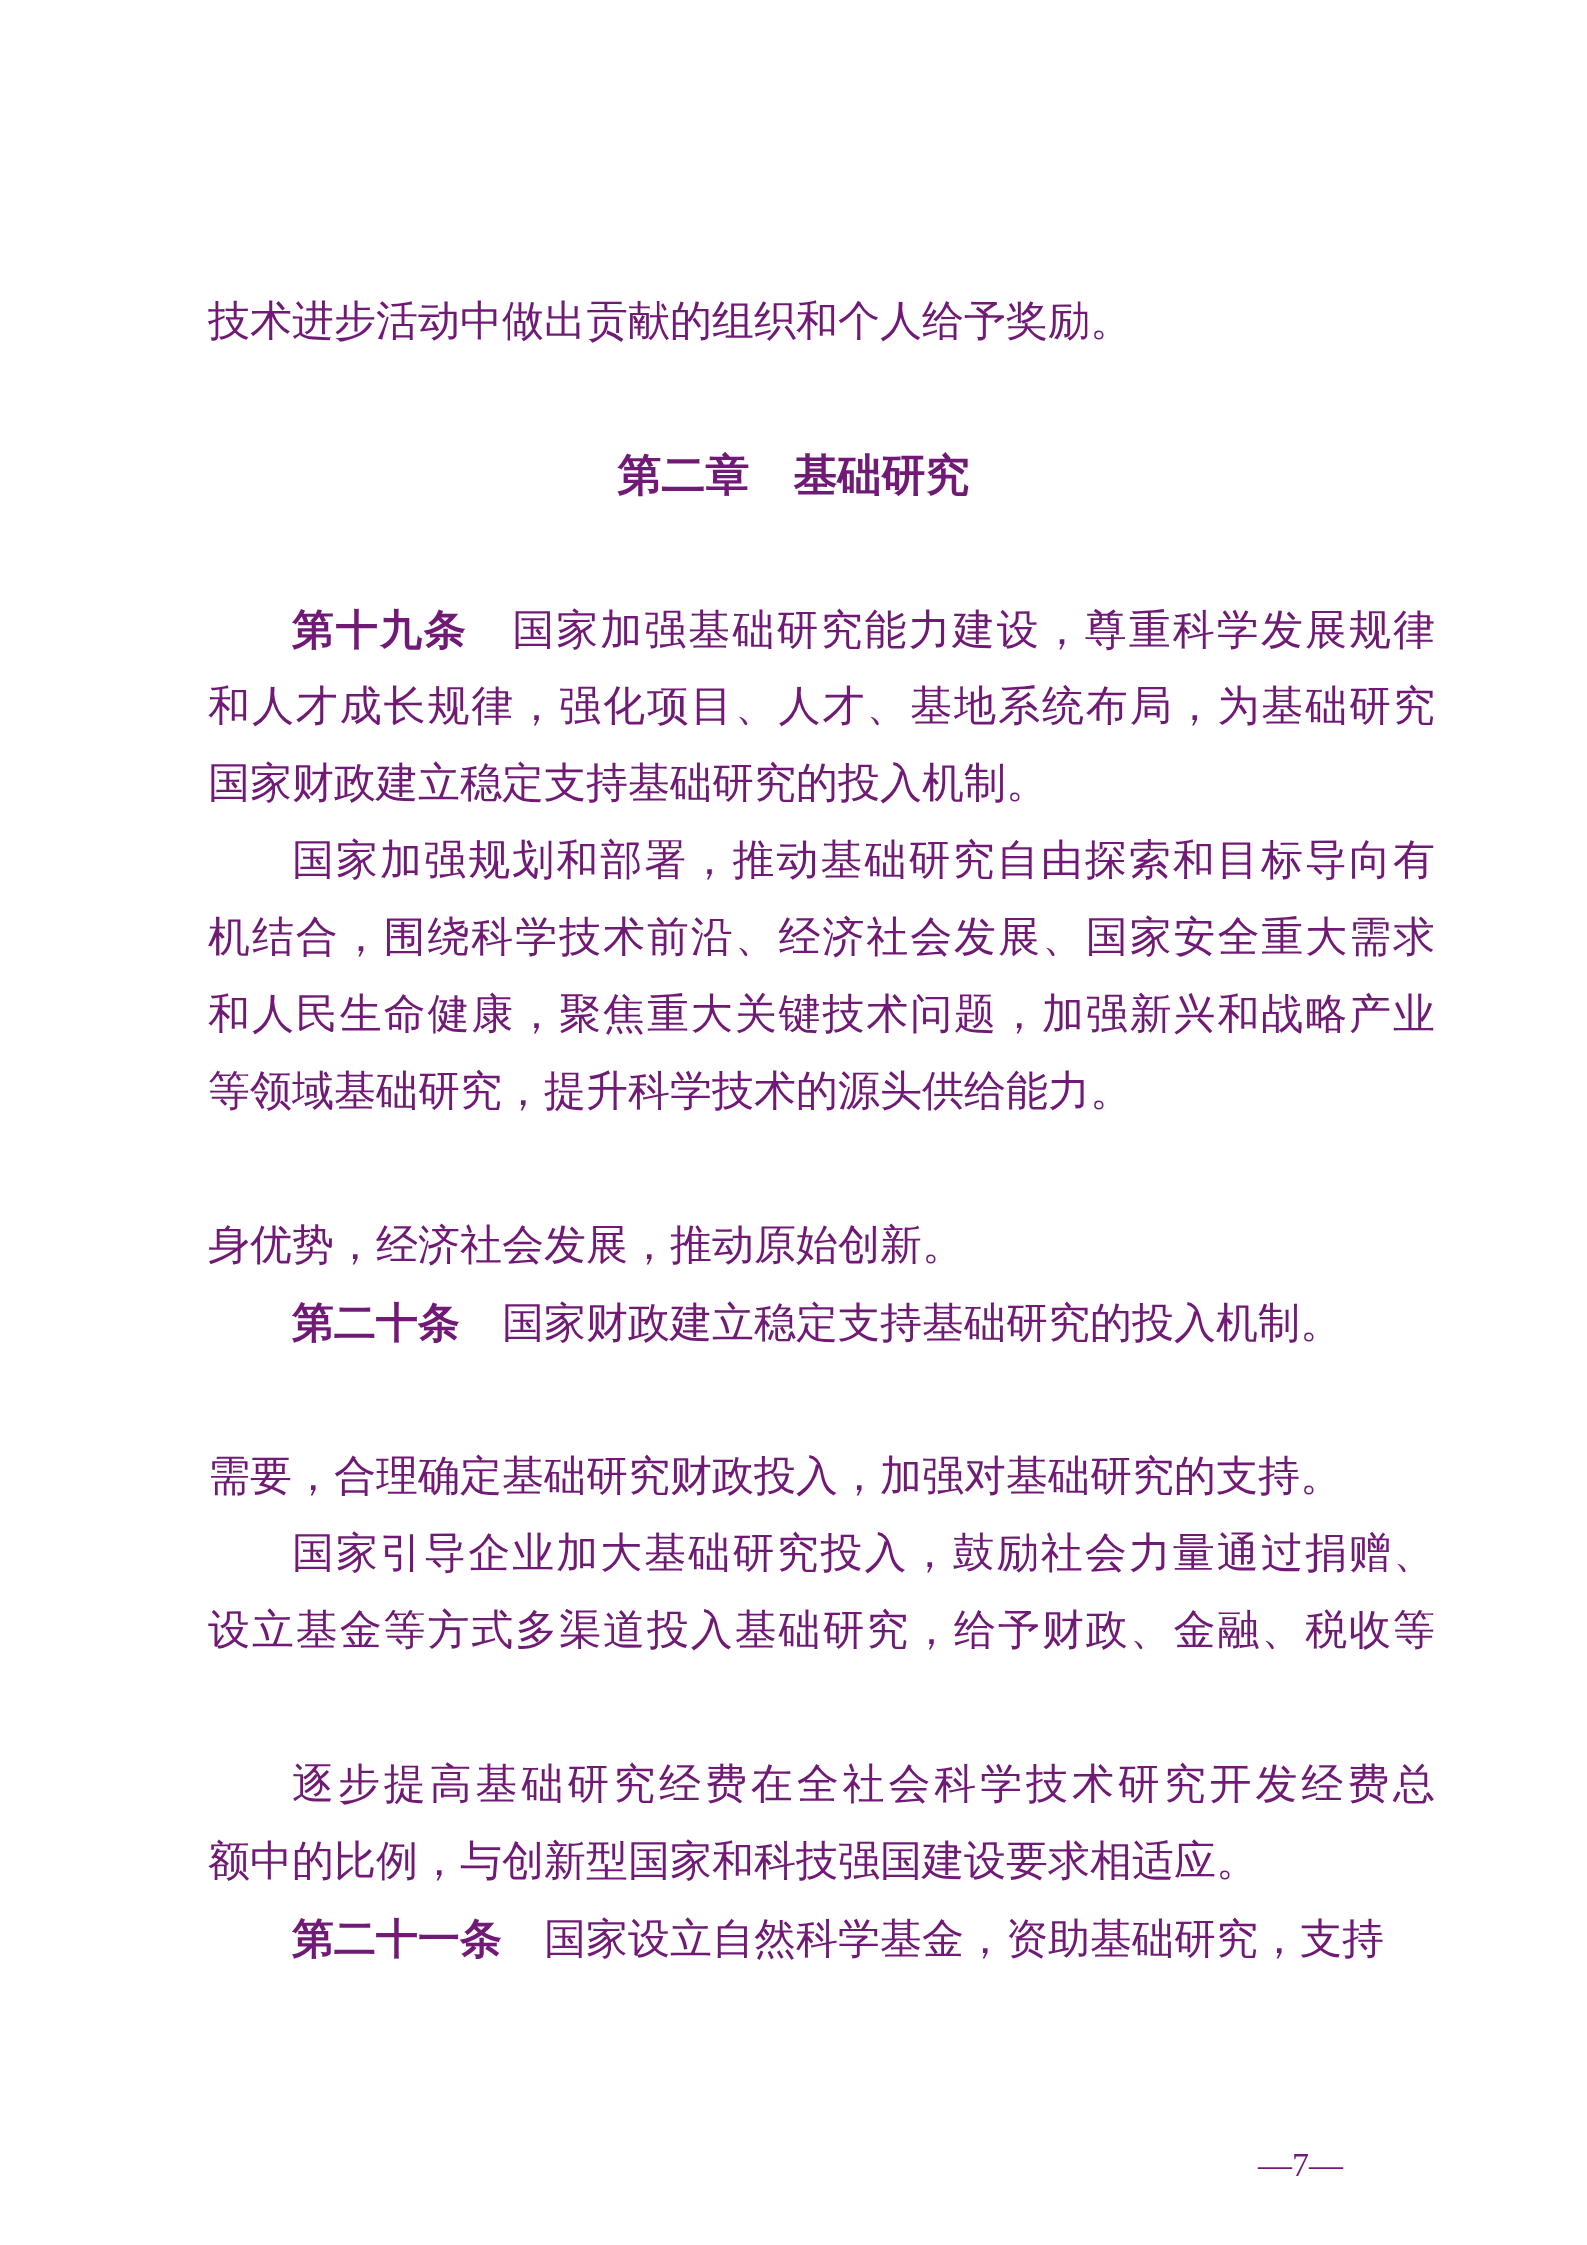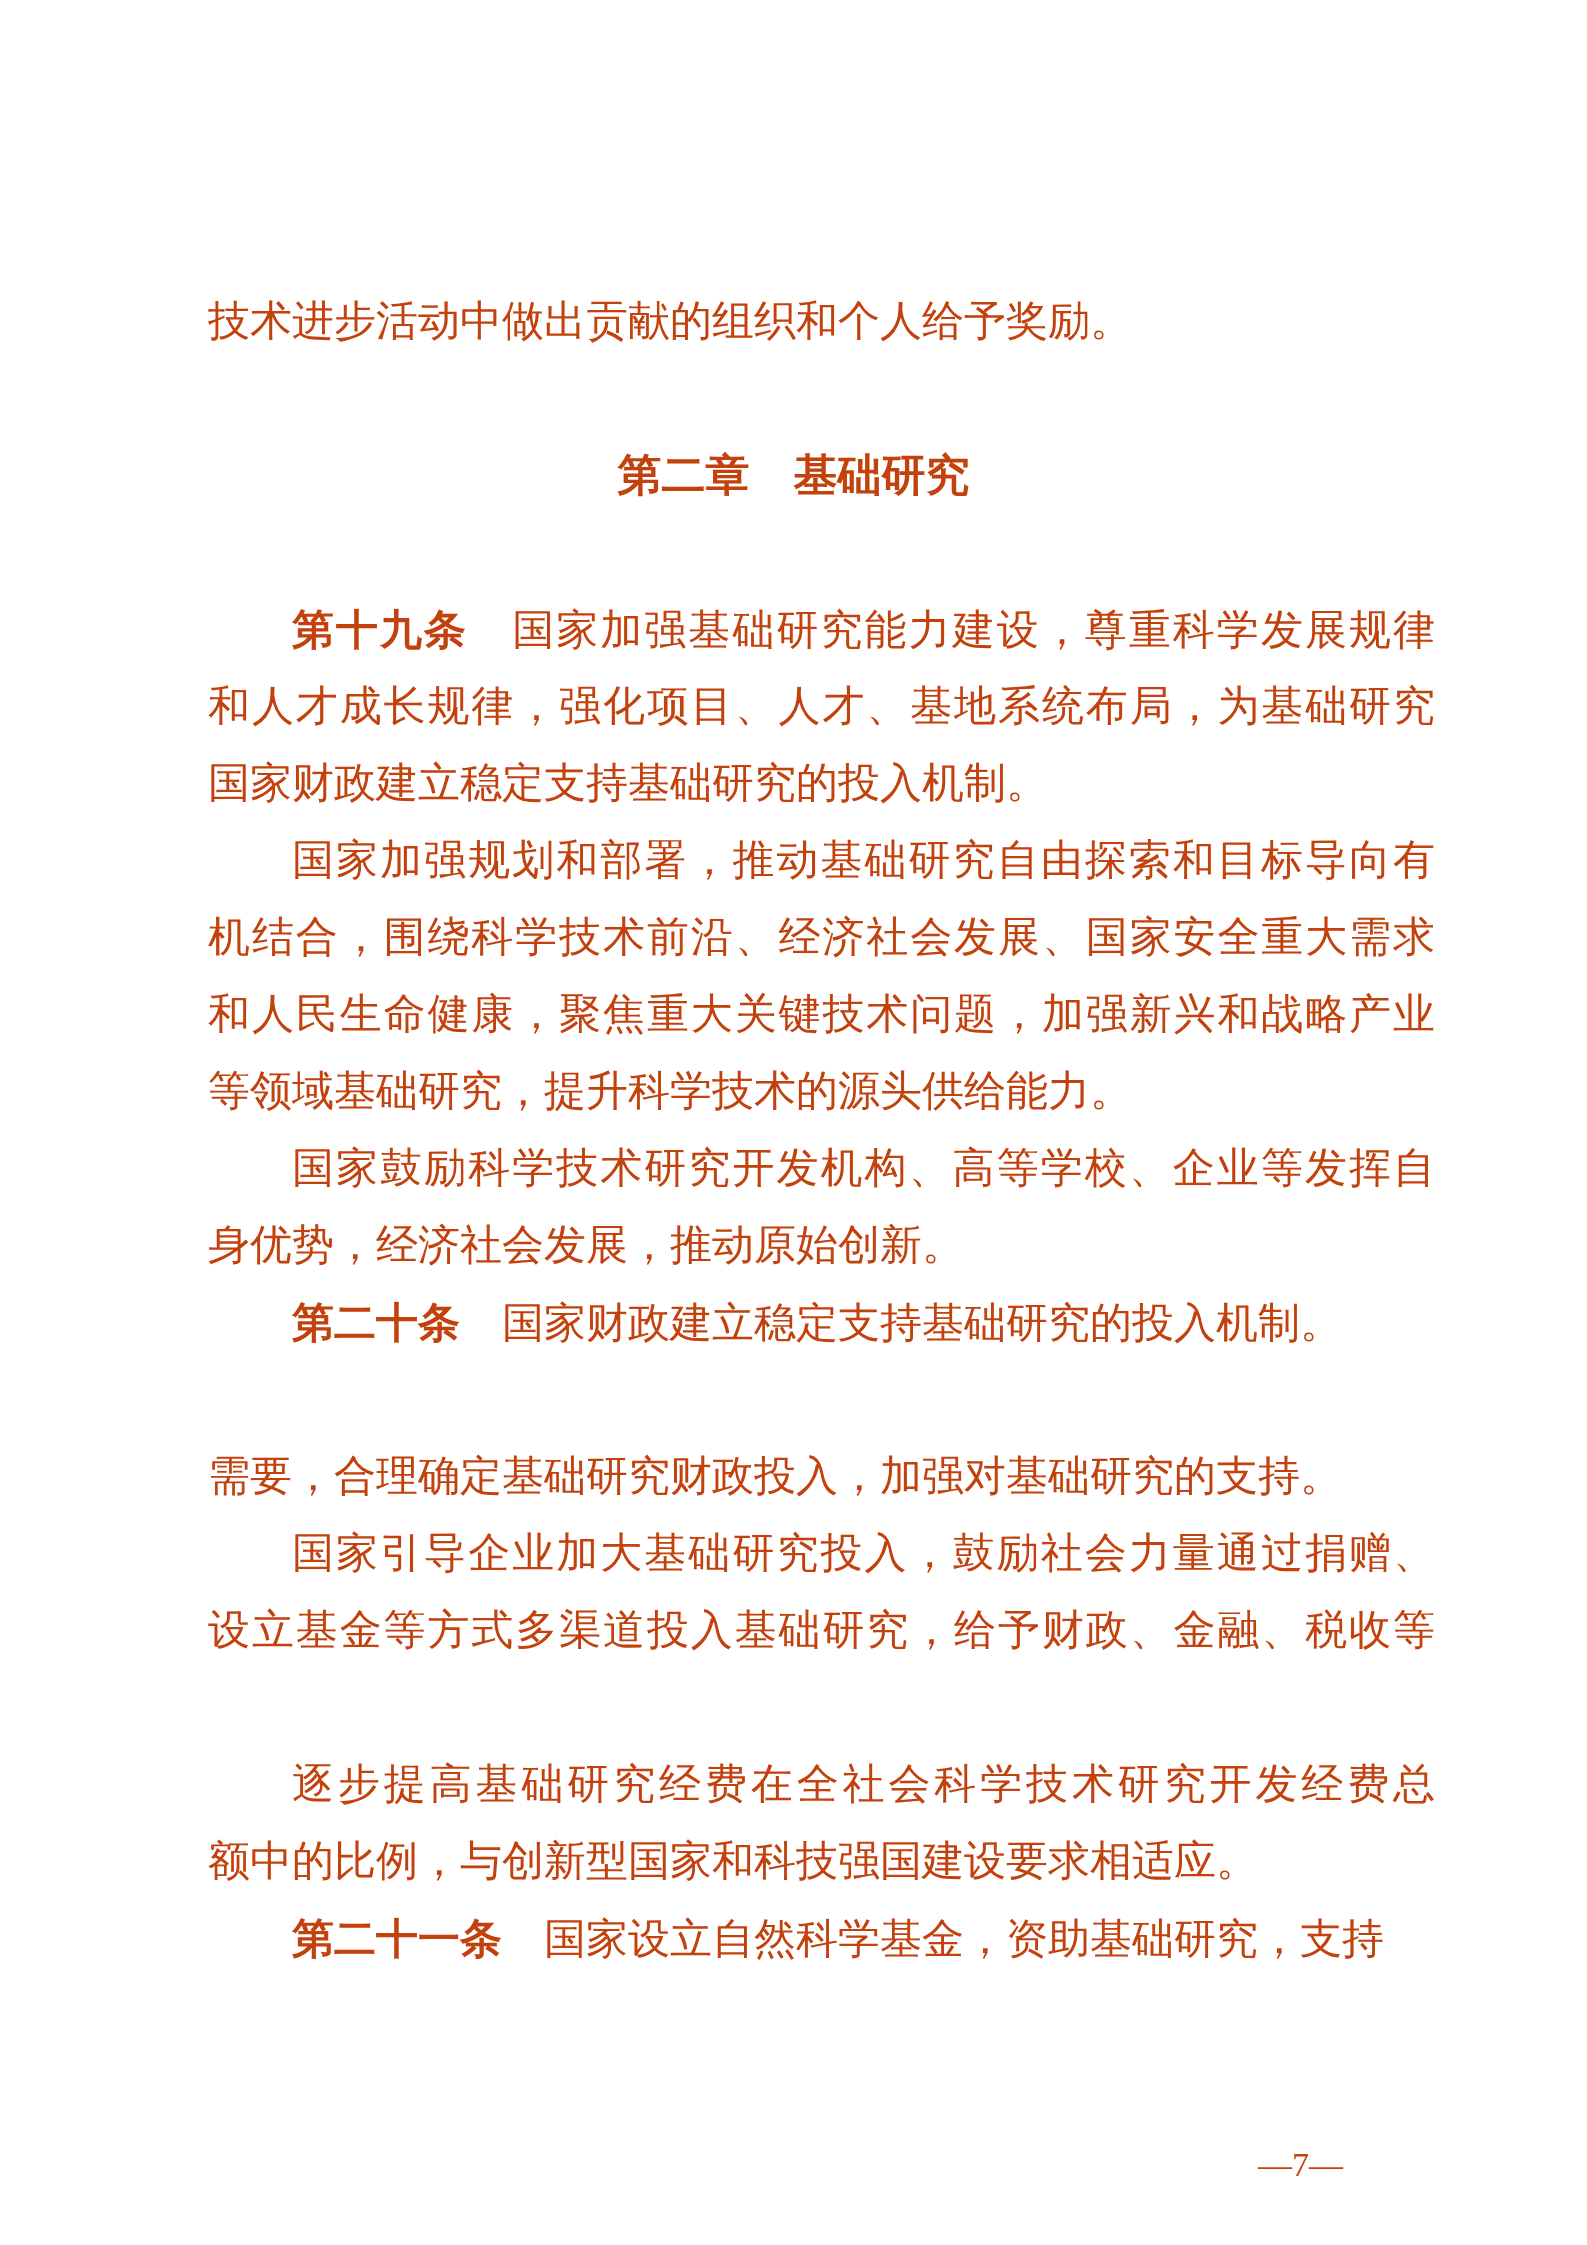--- a/index.html
+++ b/index.html
@@ -7,21 +7,21 @@
     padding: 0;
     background: #ffffff;
   }
   .page {
     position: relative;
     width: 1587px;
     height: 2245px;
     background: #ffffff;
     overflow: hidden;
     font-family: "Liberation Serif", "DejaVu Serif", serif;
-    color: #c2410c;
+    color: #701a75;
   }
   .line {
     position: absolute;
     left: 208px;
     width: 1227px;
     height: 77px;
     line-height: 77px;
     font-size: 42px;
     letter-spacing: 0;
     white-space: nowrap;
@@ -85,23 +85,20 @@
   </div>
   <div class="line justify" style="top:899px">
     <span>机结合，围绕科学技术前沿、经济社会发展、国家安全重大需求</span>
   </div>
   <div class="line justify" style="top:976px">
     <span>和人民生命健康，聚焦重大关键技术问题，加强新兴和战略产业</span>
   </div>
   <div class="line" style="top:1053px">
     <span>等领域基础研究，提升科学技术的源头供给能力。</span>
   </div>
-  <div class="line indent justify" style="top:1130px">
-    <span>国家鼓励科学技术研究开发机构、高等学校、企业等发挥自</span>
-  </div>
   <div class="line" style="top:1207px">
     <span>身优势，经济社会发展，推动原始创新。</span>
   </div>
 
   <div class="line indent" style="top:1284px">
     <span class="art">第二十条</span><span>　国家财政建立稳定支持基础研究的投入机制。</span>
   </div>
   <div class="line" style="top:1438px">
     <span>需要，合理确定基础研究财政投入，加强对基础研究的支持。</span>
   </div>

